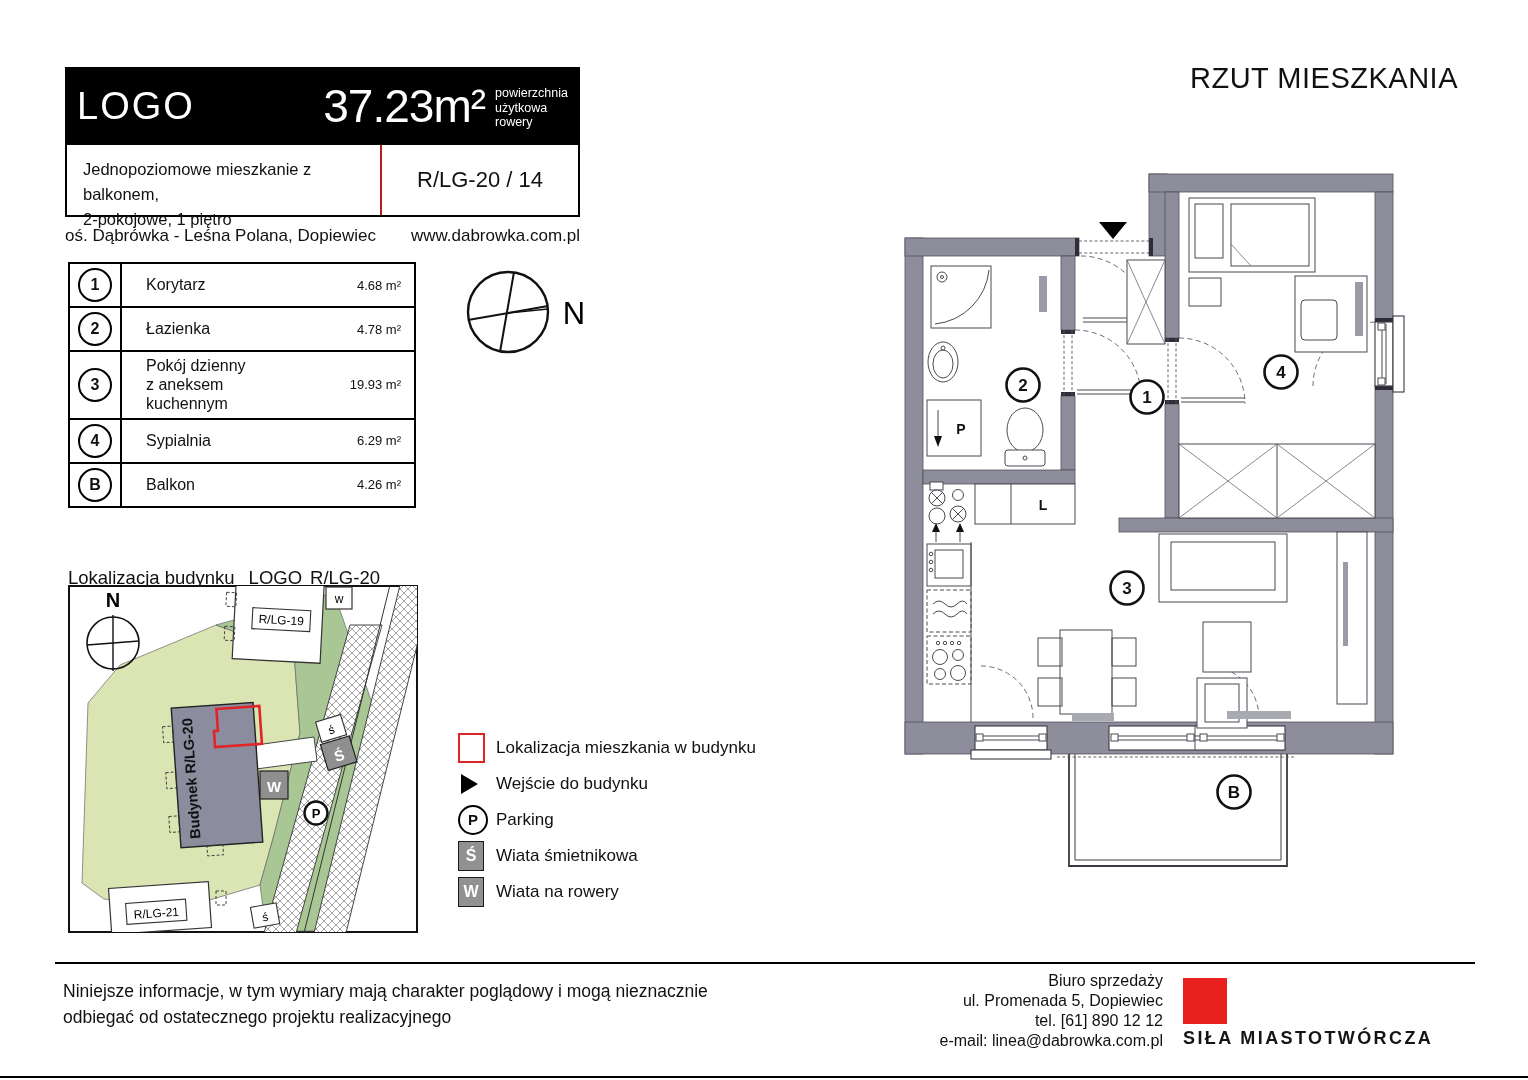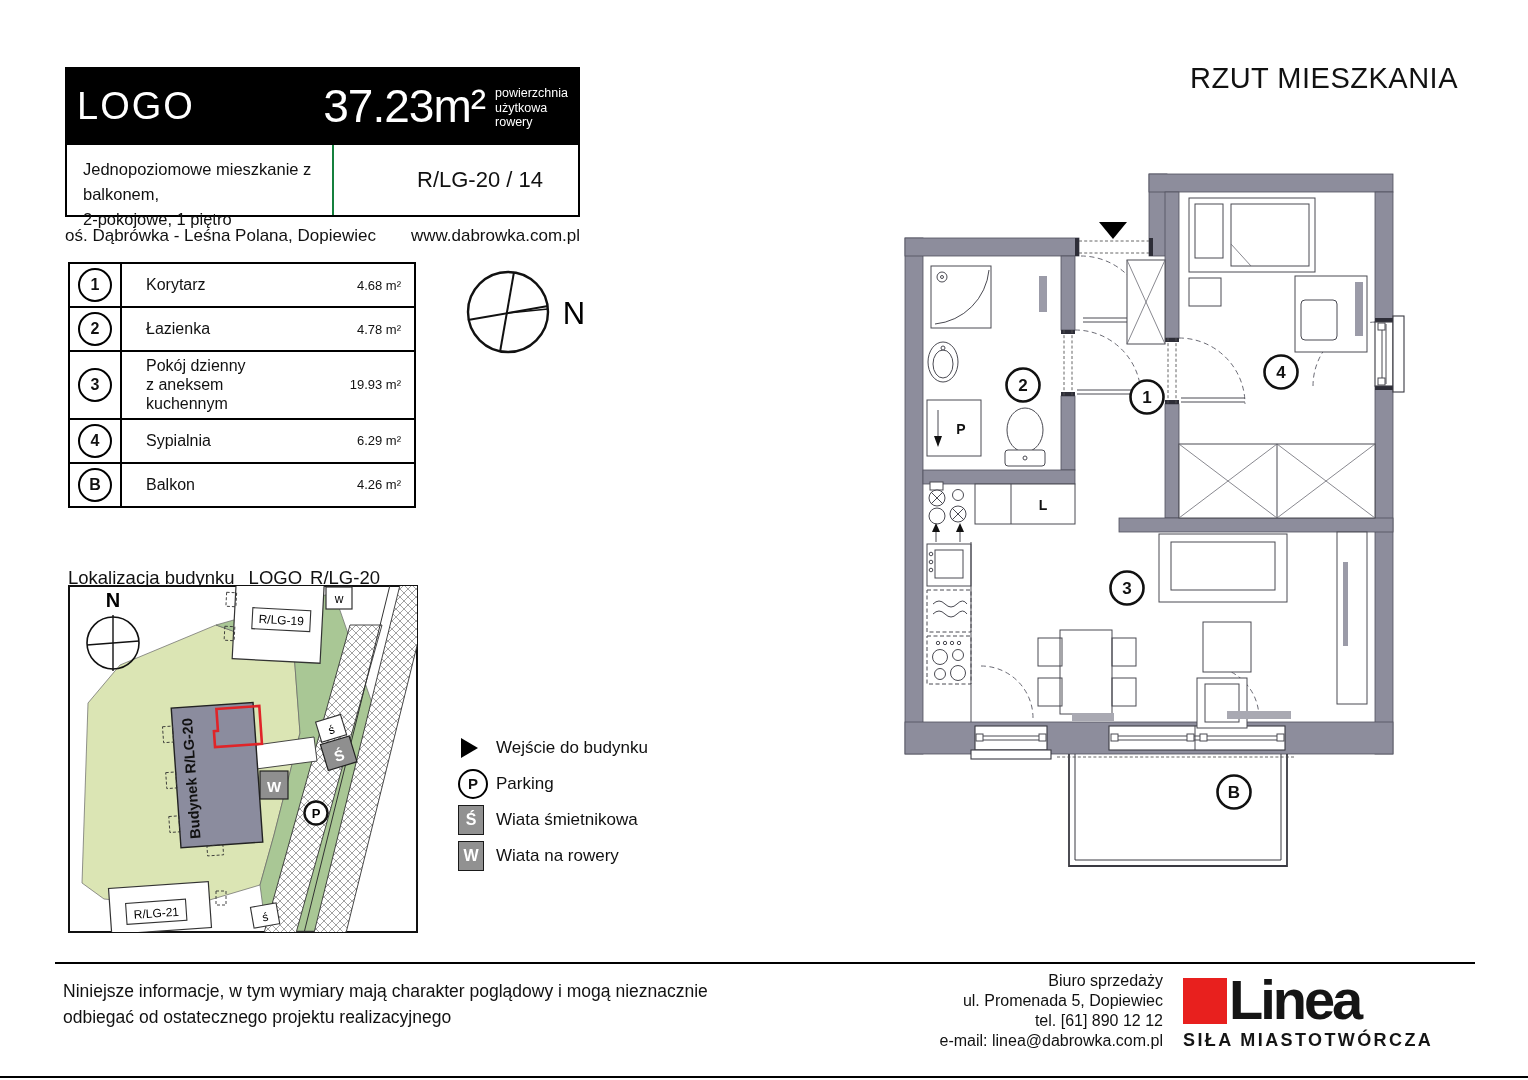--- a/index.html
+++ b/index.html
@@ -7,22 +7,22 @@
         font-family:"Liberation Sans", sans-serif;color:#111;}
   .abs{position:absolute;}
 
   
   #header{left:65px;top:67px;width:515px;}
   .hdr-black{background:#000;color:#fff;height:78px;display:flex;align-items:center;padding:0 12px;box-sizing:border-box;}
   .hdr-logo{font-size:38px;letter-spacing:2px;}
   .hdr-area{font-size:46px;margin-left:auto;letter-spacing:-1px;}
   .hdr-note{font-size:12.5px;line-height:1.15;margin-left:10px;padding-top:4px;}
   .hdr-white{display:flex;border:2px solid #000;border-top:none;height:72px;box-sizing:border-box;}
-  .hdr-desc{flex:1;border-right:2px solid #15803d;padding:12px 12px 0 16px;font-size:16.5px;line-height:1.5;}
-  .hdr-unit{width:196px;display:flex;align-items:center;justify-content:center;font-size:22px;padding-left:48px;}
+  .hdr-desc{flex:1;border-right:2px solid #b91c1c;padding:12px 12px 0 16px;font-size:16.5px;line-height:1.5;}
+  .hdr-unit{width:196px;display:flex;align-items:center;justify-content:center;font-size:22px;}
   .hdr-caption{display:flex;justify-content:space-between;margin-top:9px;font-size:17px;}
 
   
   #roomtable{left:68px;top:262px;width:344px;border:2px solid #000;border-bottom:none;}
   .trow{display:flex;align-items:center;border-bottom:2px solid #000;box-sizing:border-box;min-height:44px;}
   .trow .cnum{width:50px;display:flex;justify-content:center;align-items:center;align-self:stretch;border-right:2px solid #000;}
   .circ{width:30px;height:30px;border:2.4px solid #000;border-radius:50%;display:flex;align-items:center;justify-content:center;
         font-size:16px;font-weight:600;background:#fff;}
   .trow .cname{flex:1;padding:4px 24px;font-size:16px;line-height:1.2;}
   .trow .carea{width:92px;text-align:right;padding-right:13px;font-size:13px;}
@@ -229,20 +229,26 @@
       <g>
         <circle cx="45" cy="58" r="26" fill="none" stroke="#111" stroke-width="1.6"></circle>
         <line x1="45" y1="30" x2="45" y2="86" stroke="#111" stroke-width="1.4"></line>
         <line x1="19" y1="60" x2="71" y2="56" stroke="#111" stroke-width="1.4"></line>
         <text x="45" y="22" text-anchor="middle" font-size="20" font-weight="600">N</text>
       </g>
     </g>
   </svg>
 
   <div class="abs" id="legend">
+    <div class="lrow">
+      <div class="lic">
+          <div class="ic-apart"></div>
+        </div>
+      <div class="llab">Lokalizacja mieszkania w budynku</div>
+    </div>
     <div class="lrow">
       <div class="lic">
           <div class="ic-tri"></div>
         </div>
       <div class="llab">Wejście do budynku</div>
     </div>
     <div class="lrow">
       <div class="lic">
           <div class="ic-park">P</div>
         </div>
@@ -465,19 +471,18 @@
   </div>
   <div class="abs" id="contact">
     <div>Biuro sprzedaży</div>
     <div>ul. Promenada 5, Dopiewiec</div>
     <div>tel. [61] 890 12 12</div>
     <div>e-mail: linea@dabrowka.com.pl</div>
   </div>
   <div class="abs" id="brand">
     <div class="brand-top">
       <div class="brand-sq"></div>
-      <div class="brand-word">Linea</div>
     </div>
     <div class="brand-tag">SIŁA MIASTOTWÓRCZA</div>
   </div>
   <div class="abs" id="bottomline"></div>
 
 </div>
 
 </body></html>

